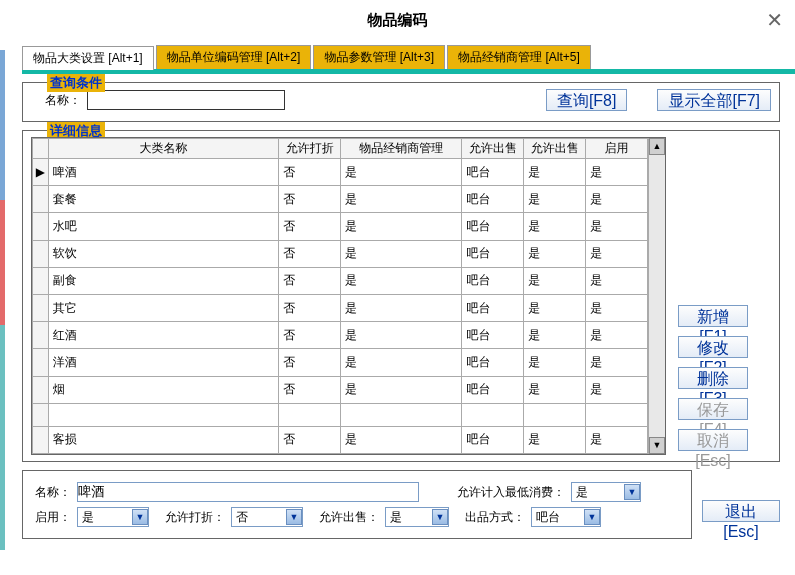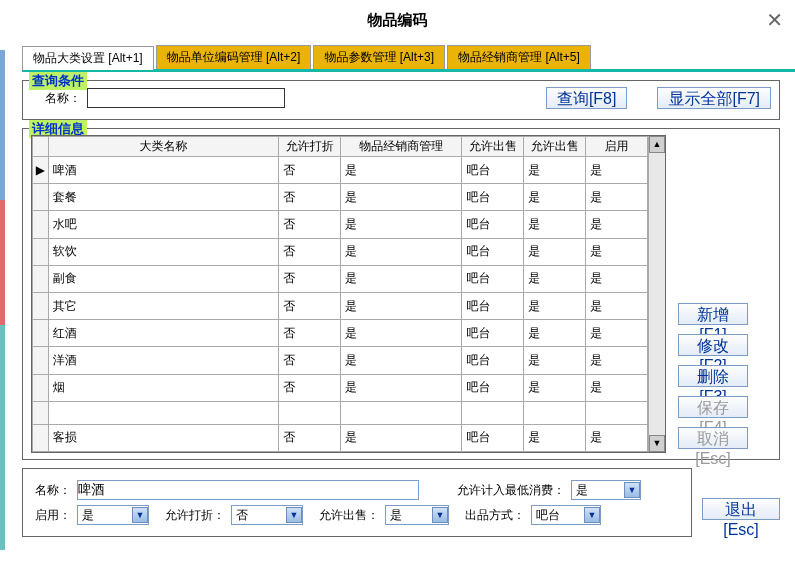--- a/index.html
+++ b/index.html
@@ -1,26 +1,26 @@
 <!DOCTYPE html>
 <html><head>
 <meta charset="utf-8">
 <style>
 * { box-sizing: border-box; margin: 0; padding: 0; }
 body { font-family: "Microsoft YaHei", SimSun, sans-serif; font-size: 12px; background: #fff; width: 795px; height: 575px; position: relative; }
 .titlebar { height: 40px; display: flex; align-items: center; justify-content: center; position: relative; }
 .titlebar .title { font-size: 15px; font-weight: bold; }
 .titlebar .close { position: absolute; right: 12px; top: 8px; font-size: 20px; color: #666; cursor: pointer; }
 .left-strip { position: absolute; left: 0; top: 50px; width: 5px; height: 500px; background: linear-gradient(to bottom,#7aa7d6 0,#7aa7d6 30%,#e36a6a 30%,#e36a6a 55%,#6bc0c0 55%,#6bc0c0 100%); }
-.tabs { display: flex; margin-left: 22px; margin-top: 5px; border-bottom: 3px solid #14b8a6; text-align: center; }
+.tabs { display: flex; margin-left: 22px; margin-top: 5px; border-bottom: 5px solid #14b8a6; text-align: center; }
 .tab { padding: 3px 10px; border: 1px solid #999; border-bottom: none; background: #eab308; margin-right: 2px; cursor: pointer; }
 .tab.active { background: #fff; position: relative; top: 1px; }
 .panel { margin: 2px 15px 0 22px; }
 .fieldset { border: 1px solid #666; margin-top: 8px; padding: 6px 8px 10px; position: relative; }
-.fieldset .legend { position: absolute; top: -9px; left: 6px; background: #bef264; color: #0033cc; font-weight: bold; padding: 0 3px; font-size: 13px; }
+.fieldset .legend { position: absolute; top: -9px; left: 24px; background: #eab308; color: #0033cc; font-weight: bold; padding: 0 3px; font-size: 13px; }
 .qrow { display: flex; align-items: center; gap: 6px; }
 .qrow .lbl { width: 50px; text-align: right; }
 .qrow input[type=text] { width: 198px; height: 20px; border: 1px solid #333; }
 .btn { height: 22px; padding: 1px 10px; border: 1px solid #7a9cc6; background: linear-gradient(#fdfdfd,#e4ecf7); color: #003399; cursor: pointer; font-size: 16px; }
 .btn:disabled { color: #999; }
 .qrow .spacer { flex: 1; }
 .details-body { display: flex; gap: 12px; }
 .grid-wrap { border: 1px solid #666; width: 635px; height: 318px; position: relative; background: #fff; display: flex; }
 .grid { border-collapse: collapse; font-size: 12px; width: 617px; }
 .grid th, .grid td { border: 1px solid #aaa; padding: 1px 4px; height: 17px; text-align: left; background: #fff; }

